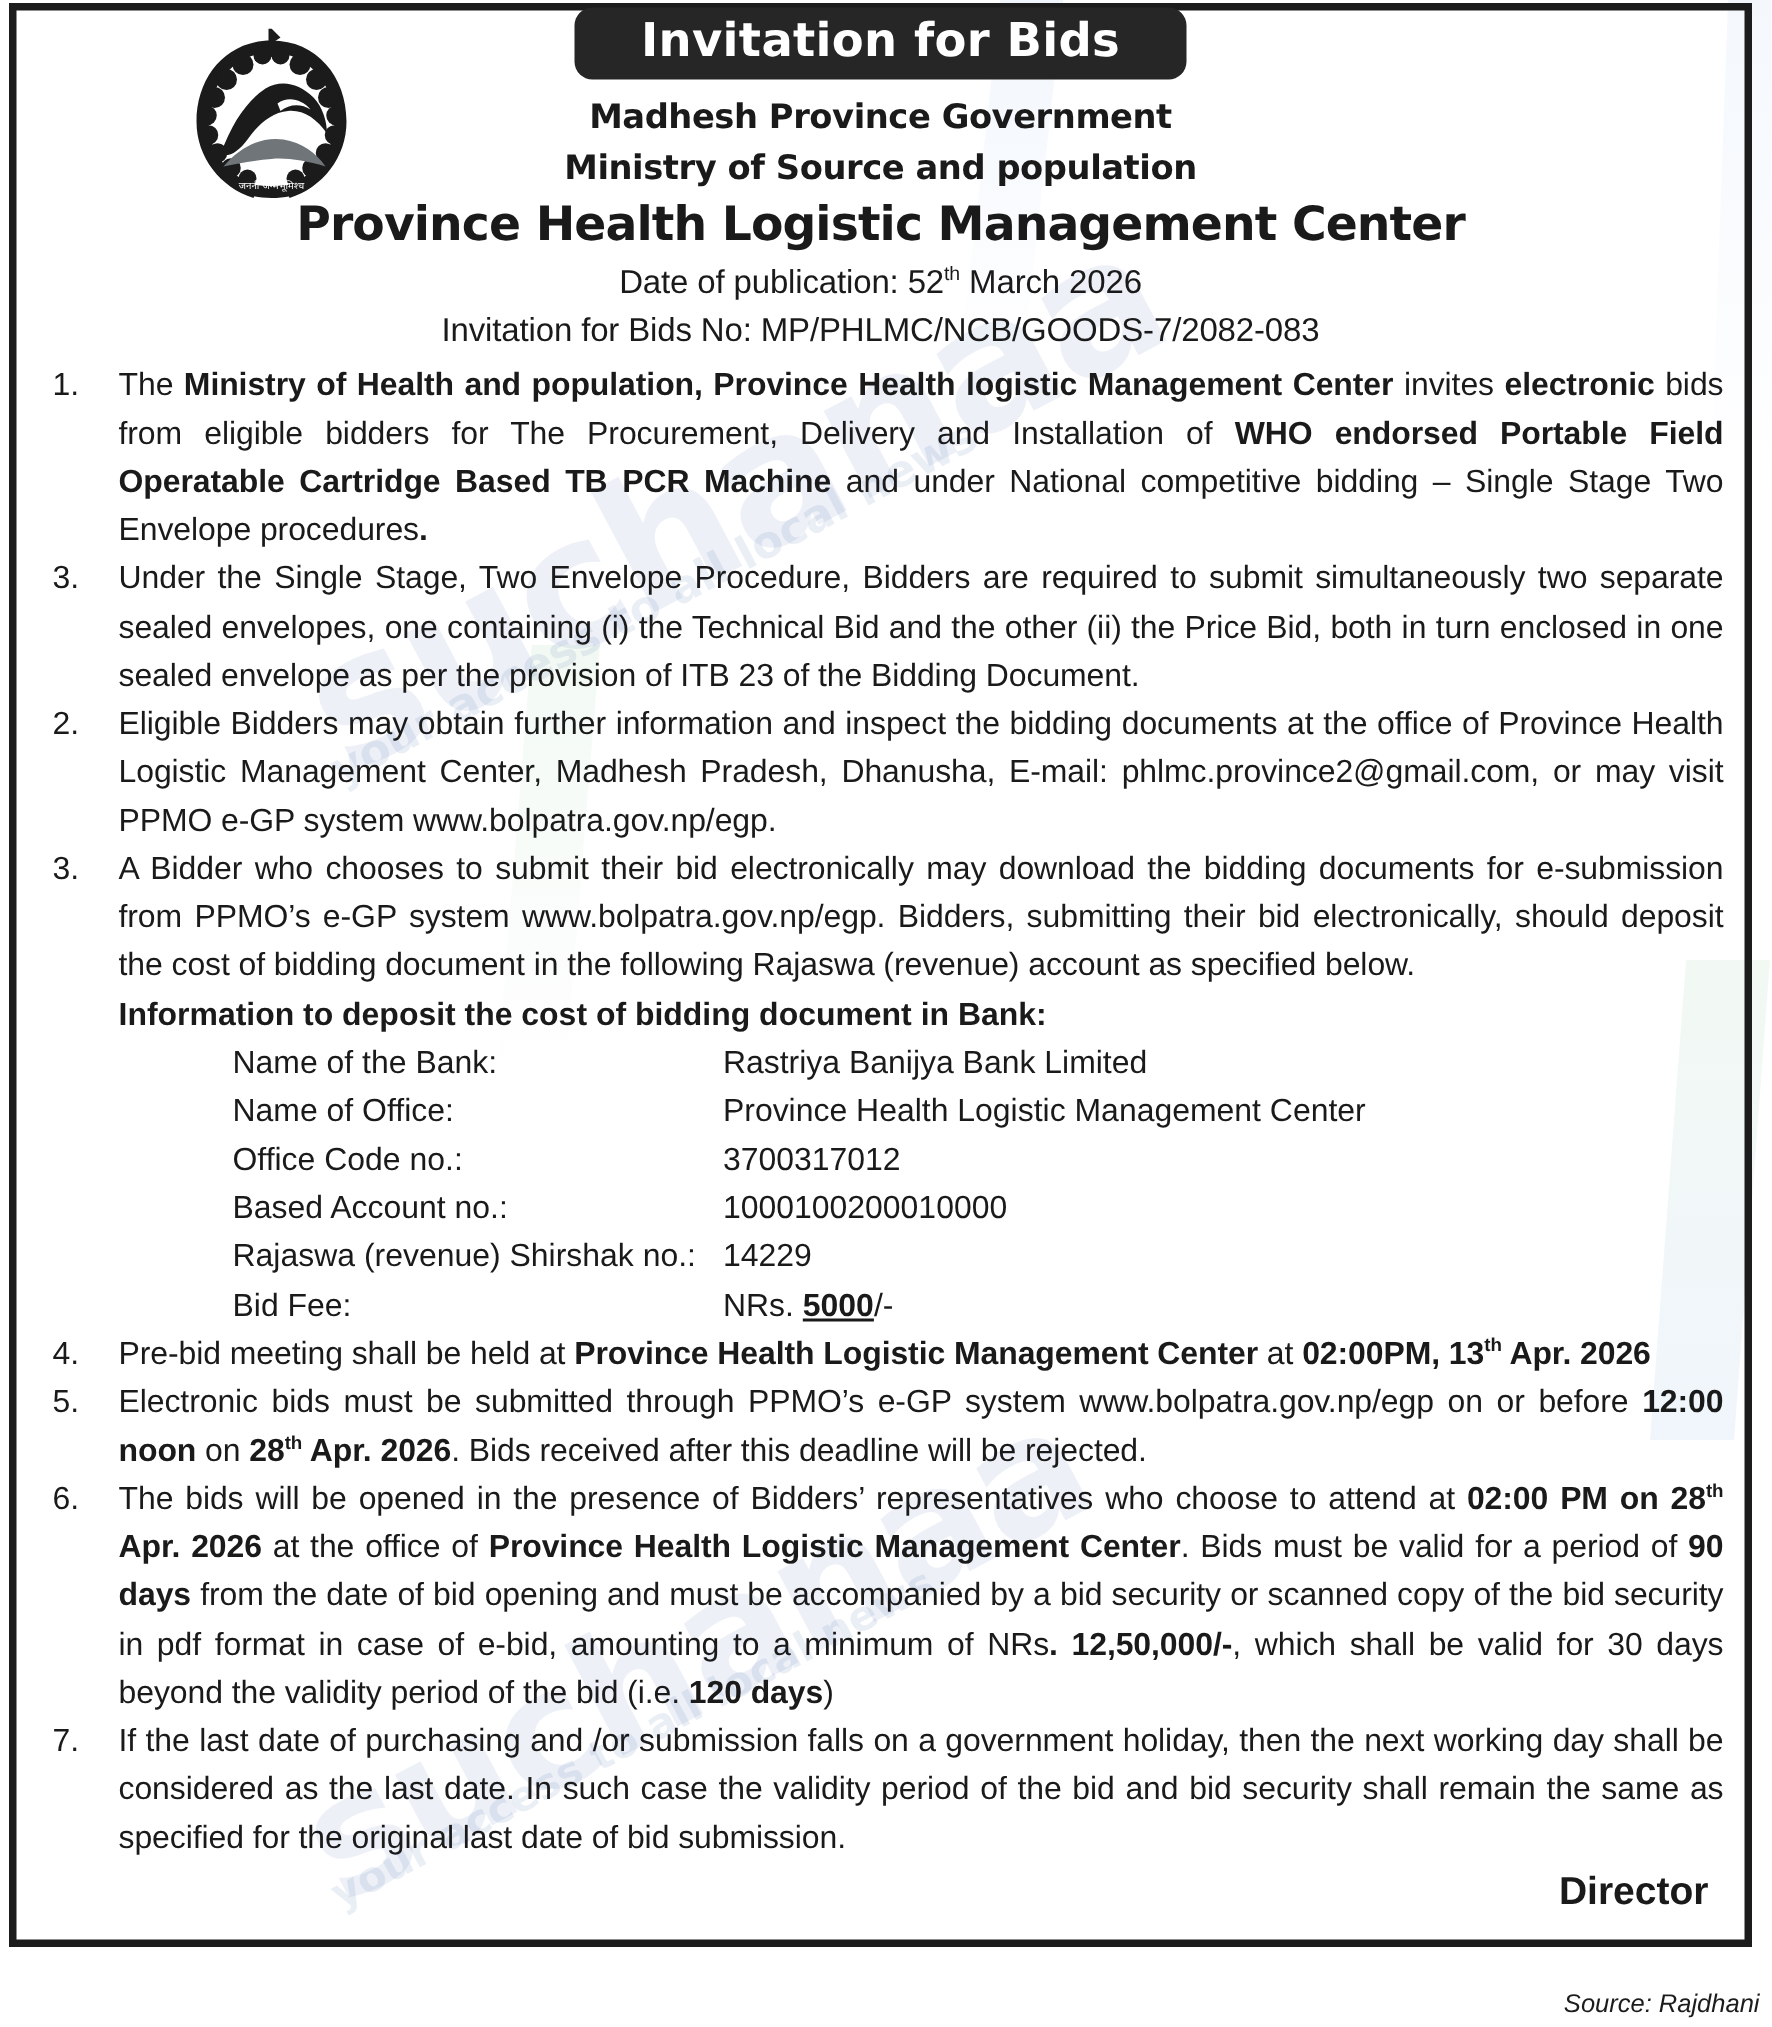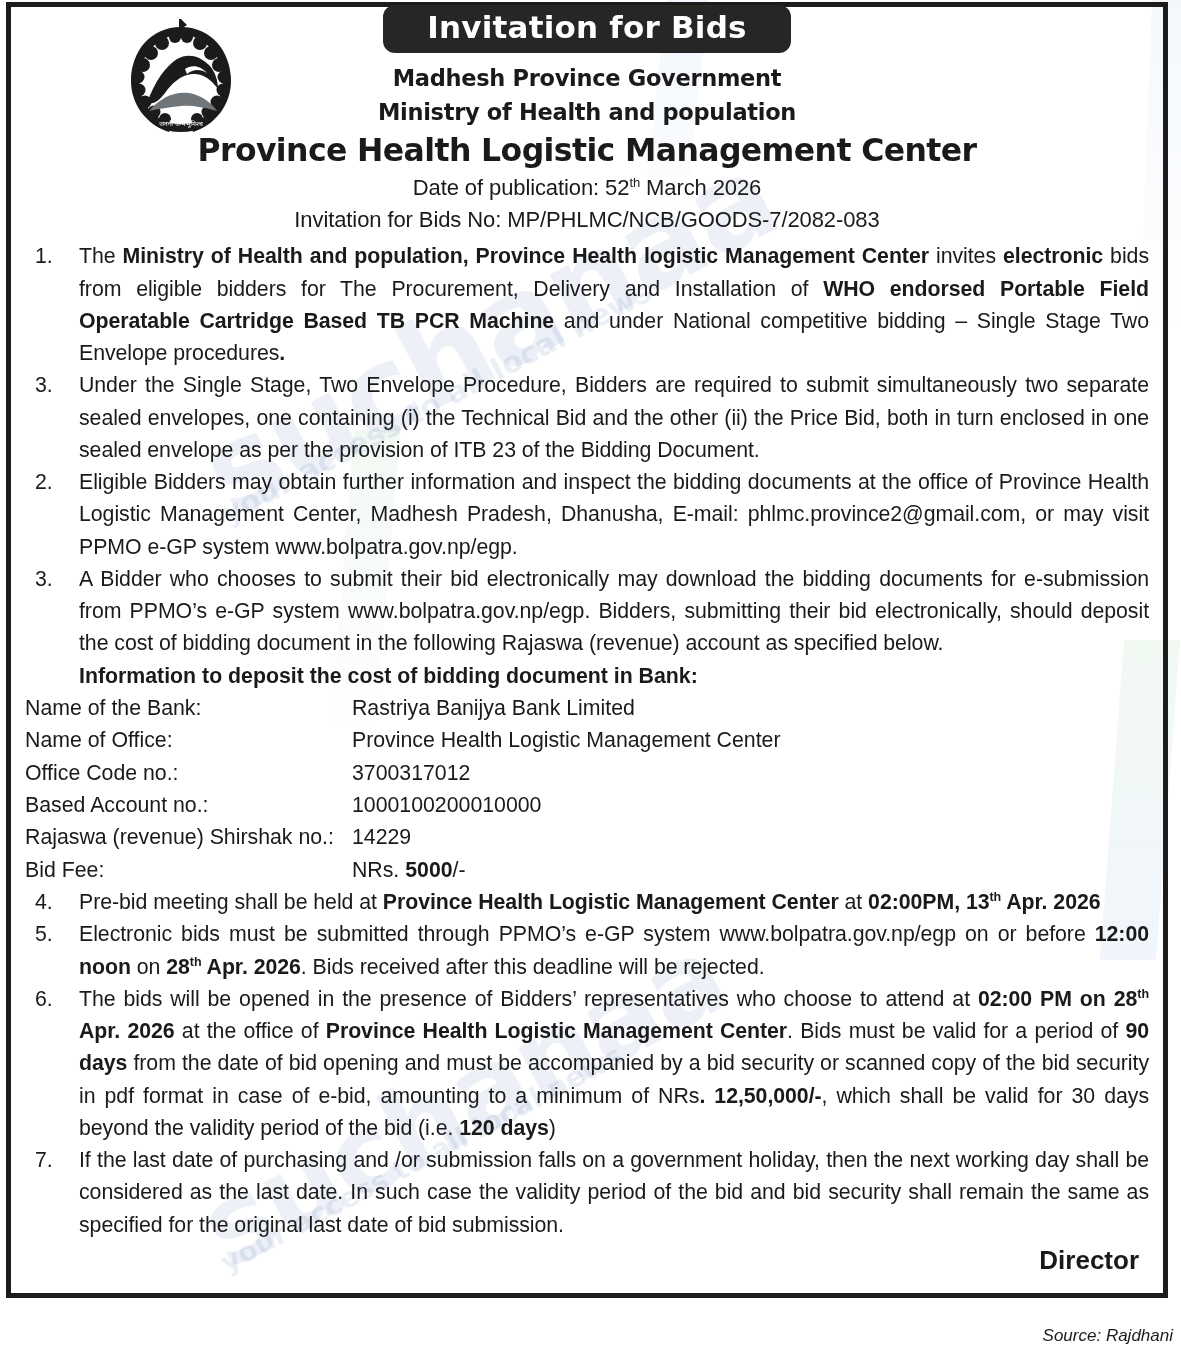--- a/index.html
+++ b/index.html
@@ -143,20 +143,21 @@
   }
   sup { font-size: 12.5px; vertical-align: super; line-height: 0; }
 
   .bank-head {
     font-weight: bold;
     font-size: 21.3px;
     padding-left: 54px;
     line-height: 1.52;
   }
   .bank-table {
+    margin-left: 130px;
     border-collapse: collapse;
     font-size: 21.3px;
   }
   .bank-table td {
     padding: 0 0 0 0;
     line-height: 1.52;
     vertical-align: top;
   }
   .bank-table td.k { padding-right: 18px; white-space: nowrap; }
   .bank-table td.v { white-space: nowrap; }
@@ -237,21 +238,21 @@
 
             <path d="M22 96 C38 108 74 108 90 96 C86 106 74 113 56 113 C38 113 26 106 22 96 Z"></path>
             <text x="56" y="107" font-size="6.5" fill="#ffffff" text-anchor="middle" font-family="DejaVu Sans, sans-serif">जननी जन्मभूमिश्च</text>
           </g>
         </svg>
       </div>
 
       <div class="banner">Invitation for Bids</div>
 
       <div class="org-line">Madhesh Province Government</div>
-      <div class="org-line">Ministry of Health and population</div>
+      <div class="org-line">Ministry of Source and population</div>
       <div class="center-title">Province Health Logistic Management Center</div>
 
       <div class="pub-line">
         <span>Date of publication:</span>
         <span>52</span><sup>th</sup><span> March 2026</span>
       </div>
 
       <div class="pub-line">
         <span>Invitation for Bids No:</span>
         <span>MP/PHLMC/NCB/GOODS-7/2082-083</span>
@@ -284,21 +285,21 @@
             <tr>
               <td class="k">Based Account no.:</td>
               <td class="v">1000100200010000</td>
             </tr>
             <tr>
               <td class="k">Rajaswa (revenue) Shirshak no.:</td>
               <td class="v">14229</td>
             </tr>
             <tr>
               <td class="k">Bid Fee:</td>
-              <td class="v"><span>NRs. </span><span style="font-weight: bold;">5000</span><span>/-</span></td>
+              <td class="v"><span>NRs. </span><span style="font-weight: bold; text-decoration: underline;">5000</span><span>/-</span></td>
             </tr>
           </tbody>
       </table>
 
       <div id="items-bottom">
           <div class="li"><span class="num">4.</span><span><span>Pre-bid meeting shall be held at </span><span style="font-weight: bold;">Province Health Logistic Management Center</span><span> at </span><span style="font-weight: bold;">02:00PM, 13</span><sup style="font-weight: bold;">th</sup><span style="font-weight: bold;"> Apr. 2026</span></span></div>
           <div class="li"><span class="num">5.</span><span><span>Electronic bids must be submitted through PPMO’s e-GP system www.bolpatra.gov.np/egp on or before </span><span style="font-weight: bold;">12:00 noon</span><span> on </span><span style="font-weight: bold;">28</span><sup style="font-weight: bold;">th</sup><span style="font-weight: bold;"> Apr. 2026</span><span>. Bids received after this deadline will be rejected.</span></span></div>
           <div class="li"><span class="num">6.</span><span><span>The bids will be opened in the presence of Bidders’ representatives who choose to attend at </span><span style="font-weight: bold;">02:00 PM on 28</span><sup style="font-weight: bold;">th</sup><span style="font-weight: bold;"> Apr. 2026</span><span> at the office of </span><span style="font-weight: bold;">Province Health Logistic Management Center</span><span>. Bids must be valid for a period of </span><span style="font-weight: bold;">90 days</span><span> from the date of bid opening and must be accompanied by a bid security or scanned copy of the bid security in pdf format in case of e-bid, amounting to a minimum of NRs</span><span style="font-weight: bold;">. 12,50,000/-</span><span>, which shall be valid for 30 days beyond the validity period of the bid (i.e. </span><span style="font-weight: bold;">120 days</span><span>)</span></span></div>
           <div class="li"><span class="num">7.</span><span><span>If the last date of purchasing and /or submission falls on a government holiday, then the next working day shall be considered as the last date. In such case the validity period of the bid and bid security shall remain the same as specified for the original last date of bid submission.</span></span></div>
         </div>

